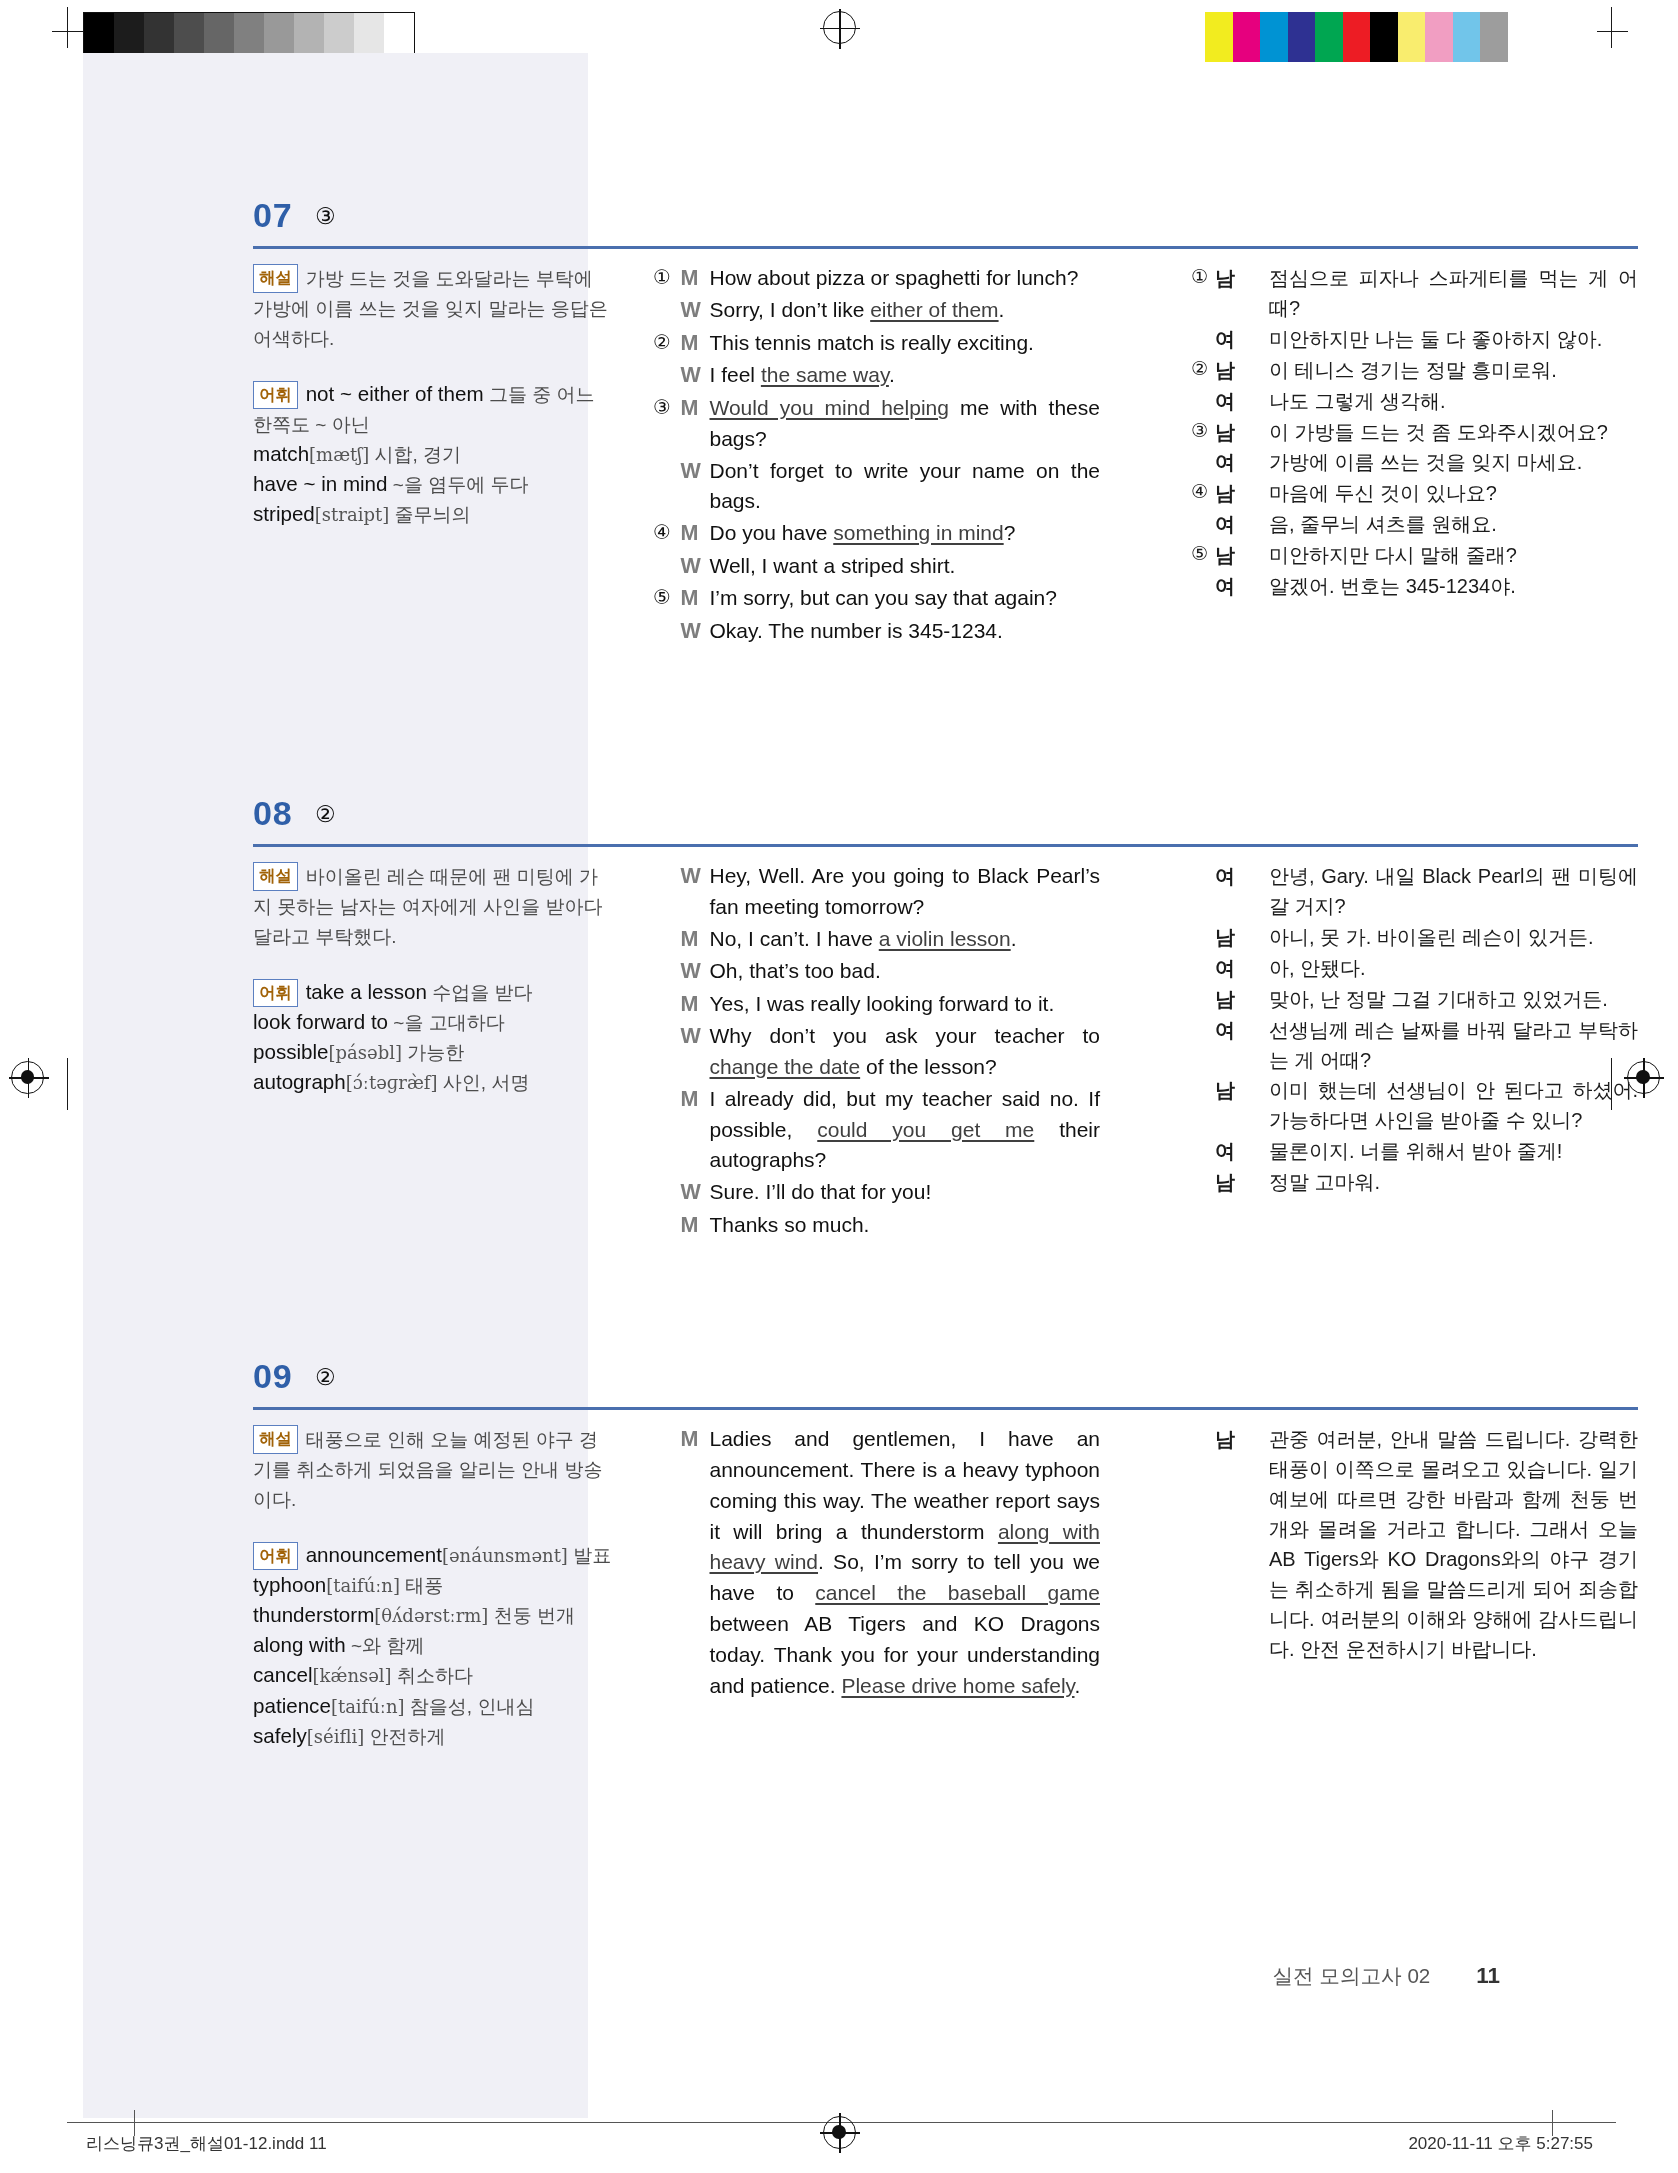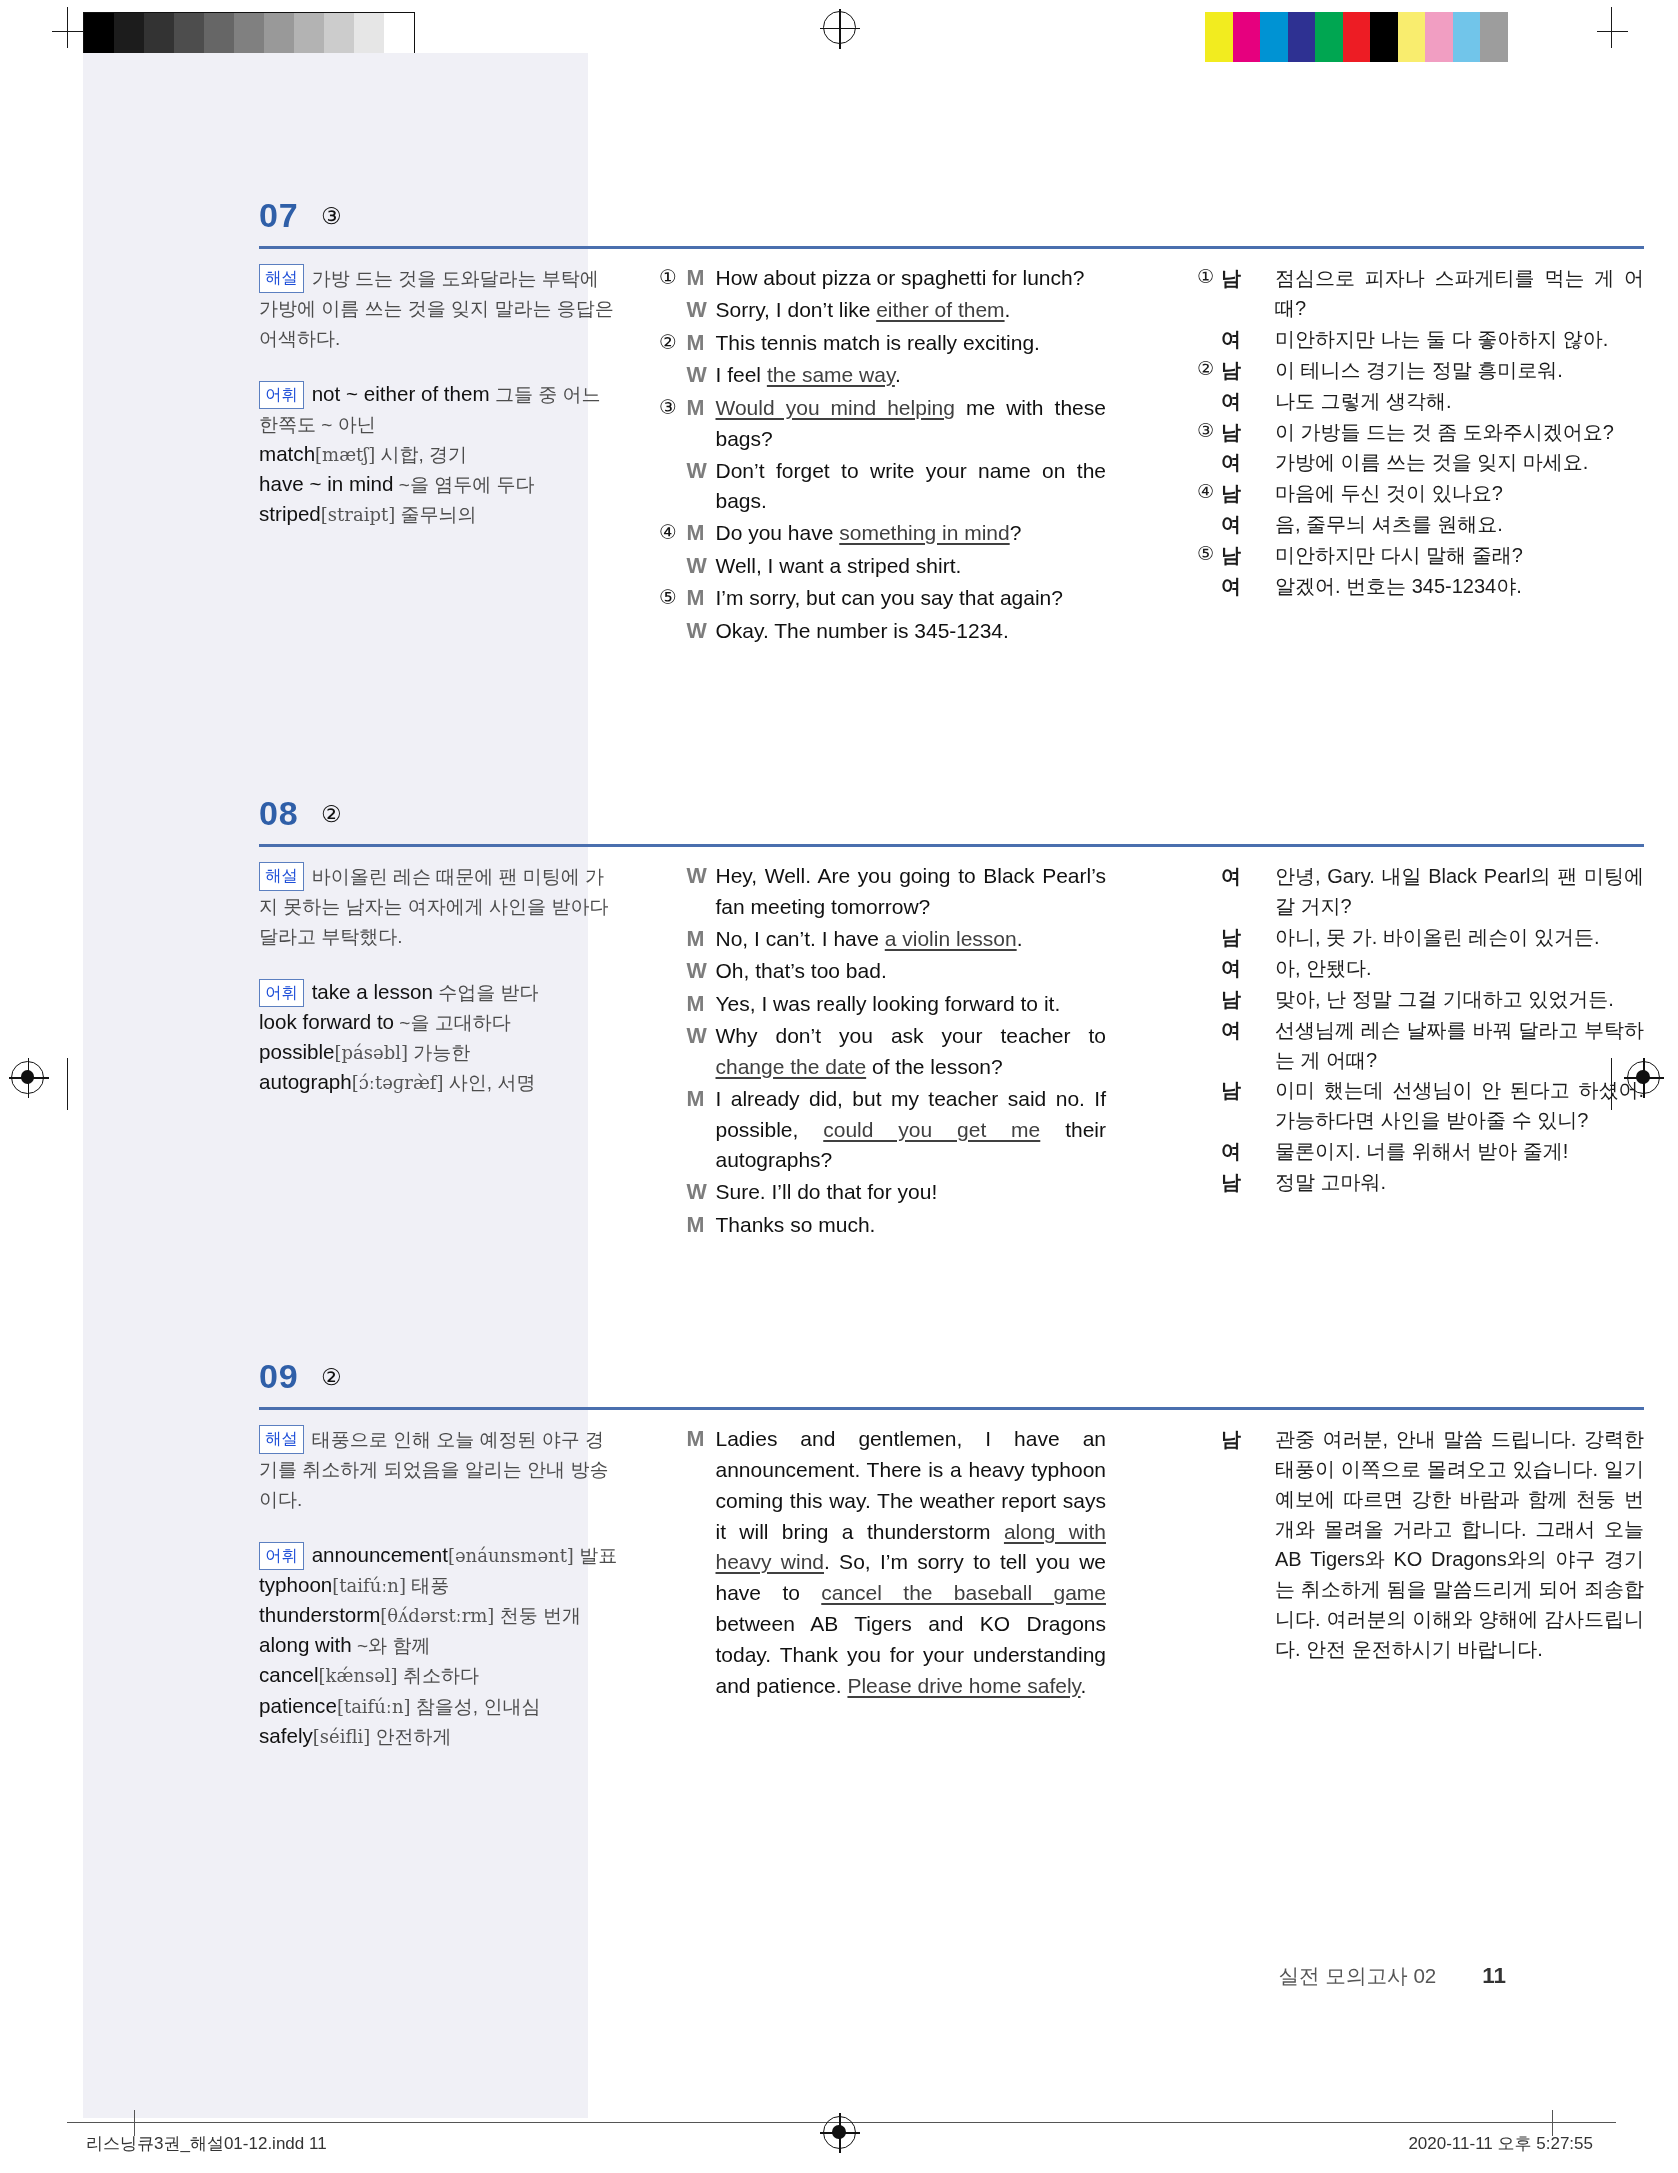--- a/index.html
+++ b/index.html
@@ -18,21 +18,21 @@
   .grayscale-bar i{display:block;width:30px;height:100%;}
   .color-bar{position:absolute;left:1205px;top:12px;height:50px;display:flex;}
   .color-bar i{display:block;width:27.5px;height:100%;}
   .reg-mark{position:absolute;width:40px;height:40px;}
   .reg-mark .ring{position:absolute;left:2.6px;top:2.6px;width:33px;height:33px;border:1.7px solid #111;border-radius:50%;box-sizing:border-box;}
   .reg-mark .vl{position:absolute;left:19px;top:0;width:1.7px;height:40px;background:#111;}
   .reg-mark .hl{position:absolute;top:19px;left:0;height:1.7px;width:40px;background:#111;}
   .reg-mark .dot{position:absolute;left:12px;top:12px;width:13.8px;height:13.8px;background:#111;border-radius:50%;}
   .tint-col{position:absolute;left:83px;top:53px;width:505px;height:2065px;background:#f0f0f6;}
 
-  .content{position:absolute;left:9px;top:0;width:1335px;height:2173px;}
+  .content{position:absolute;left:3px;top:0;width:1335px;height:2173px;}
 
   
   .qblock{position:absolute;width:1385px;}
   .qhead{position:relative;height:65px;}
   .qnum{
     position:absolute;left:0;top:1.7px;
     font-size:34px;font-weight:bold;color:#2f5fa8;letter-spacing:0.9px;
     font-family:"Liberation Sans",sans-serif;
   }
   .qans{
@@ -40,23 +40,23 @@
     font-size:23px;color:#111;
   }
   .qrule{position:absolute;left:0;top:52px;width:1385px;height:2.6px;background:#4a6fae;}
 
   .cols{position:absolute;left:0;top:69px;width:1385px;}
 
   
   .col-left{position:absolute;left:0;top:0;width:361px;font-size:20.6px;line-height:1.46;color:#1c1c1c;}
   .tagline{margin-bottom:5.2px;}
   .tag{
-    display:inline-block;border:0.9px solid #5b7fc0;color:#1d4ed8;
+    display:inline-block;border:0.9px solid #5b7fc0;color:#a16207;
     font-size:16.3px;padding:0.9px 5.2px 1.7px 5.2px;margin-right:7.7px;
-    vertical-align:1.7px;background:#fff;font-weight:400;
+    vertical-align:1.7px;background:#fff;font-weight:700;
   }
   .ko{color:#4c4c4c;font-size:19px;}
   .vocab{margin-top:26px;}
   .vocab-entry{display:block;}
   .en{color:#111;}
   .ipa{color:#555;font-size:18px;font-family:"DejaVu Serif",serif;}
   .kr{color:#4c4c4c;font-size:19px;}
 
   
   .col-mid{position:absolute;left:400px;top:0;width:447px;}

